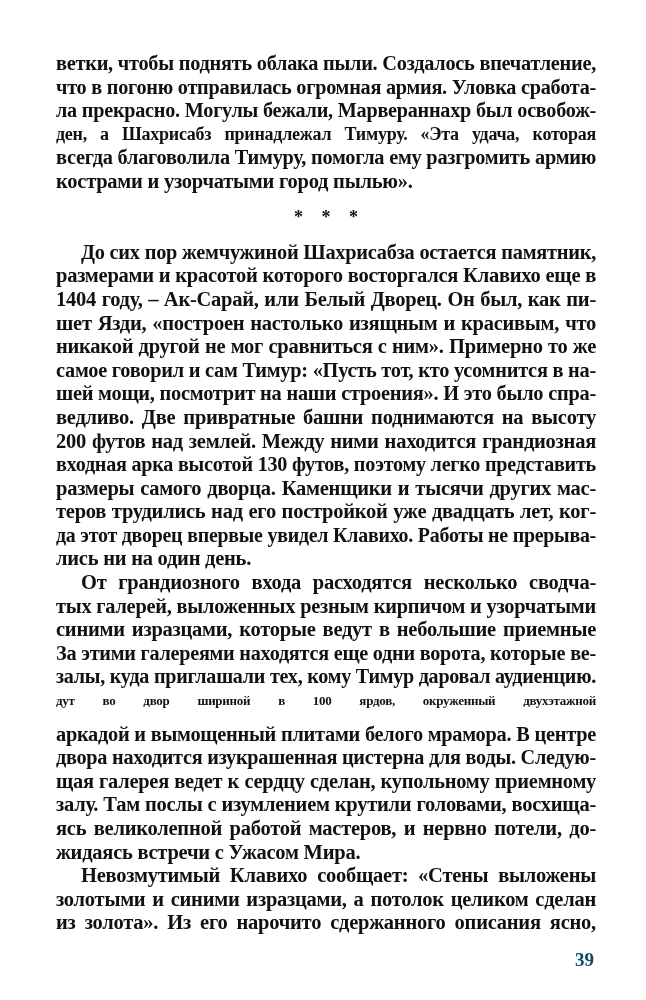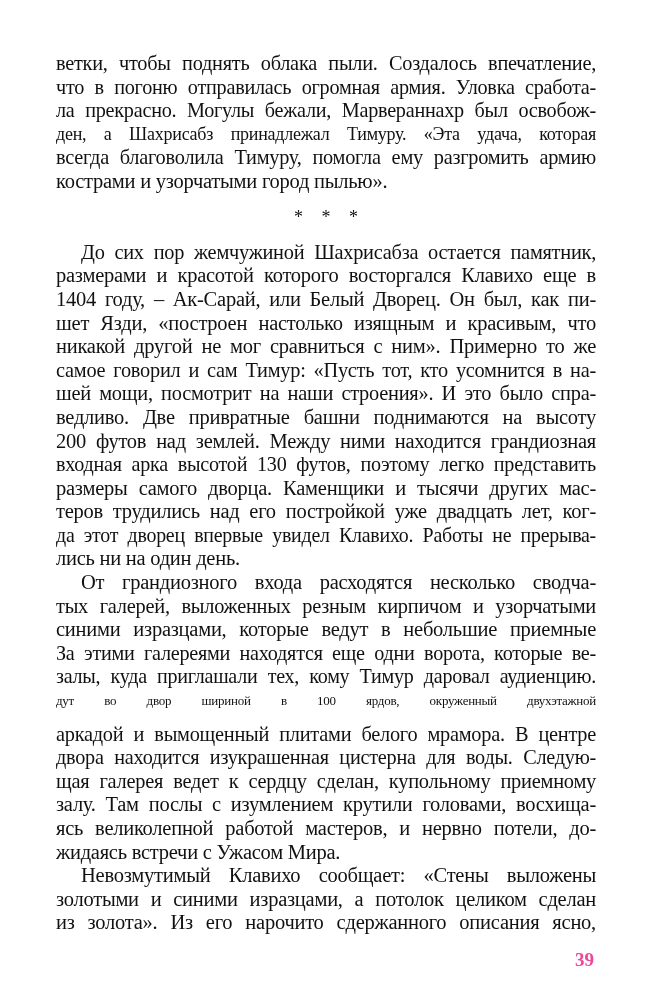--- a/index.html
+++ b/index.html
@@ -15,21 +15,21 @@
     color: #111111;
   }
   .page {
     position: absolute;
     left: 56px;
     top: 52px;
     width: 540px;
     font-family: "Liberation Serif", "DejaVu Serif", serif;
     font-size: 20.5px;
     line-height: 23.6px;
-    font-weight: normal;
+    font-weight: bold;
     letter-spacing: -0.25px;
   }
   .para {
     margin: 0;
     text-align: justify;
     text-align-last: left;
     hyphens: none;
   }
   .para.indent {
     text-indent: 25px;
@@ -62,21 +62,21 @@
     margin: 0 7px;
   }
   .page-number {
     position: absolute;
     right: 52px;
     top: 948px;
     font-family: "Liberation Serif", "DejaVu Serif", serif;
     font-weight: bold;
     font-size: 19px;
     line-height: 24px;
-    color: #ec4899;
+    color: #0c4a6e;
   }
 </style>
 </head>
 <body>
 
 <div class="page">
 
   <div class="para">
     <span class="line" style="font-size: 20.3049px;">ветки, чтобы поднять облака пыли. Создалось впечатление,</span>
     <span class="line" style="font-size: 20.2226px;">что в погоню отправилась огромная армия. Уловка сработа-</span>

